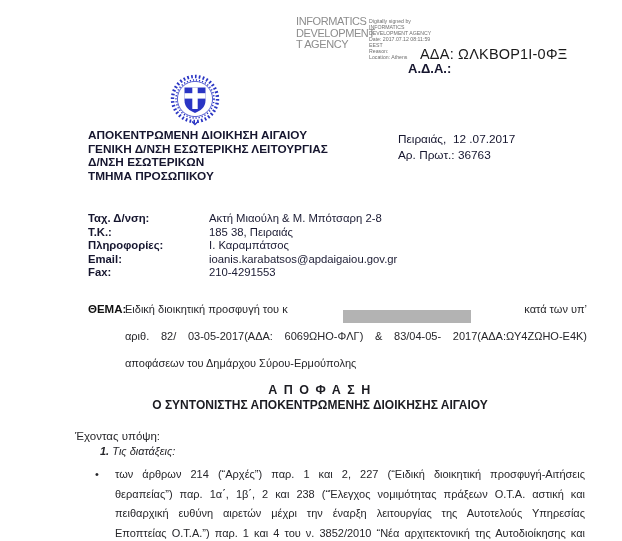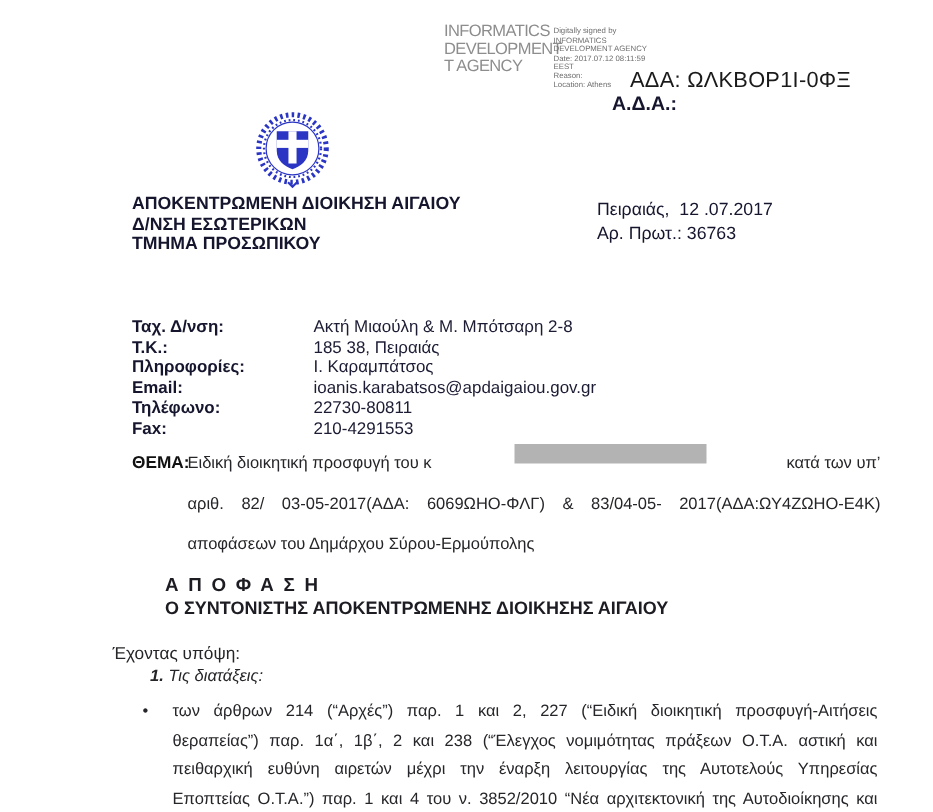--- a/index.html
+++ b/index.html
@@ -23,25 +23,25 @@
   .date-block div{white-space:pre;}
   
   .contact-block{left:88px;top:212px;font-size:11.3px;line-height:13.6px;color:#15152e;}
   .crow{white-space:nowrap;}
   .clabel{display:inline-block;width:97px;font-weight:bold;}
   .cvalue{color:#1b1b33;margin-left:24px;}
   
   .subject-label{left:88px;top:296px;height:27px;line-height:27px;font-size:11.5px;font-weight:bold;color:#111;}
   .subject-body{left:125px;top:296px;width:462px;font-size:11px;color:#26262a;}
   .sline{height:27px;line-height:27px;white-space:nowrap;}
-  .flexline{display:flex;align-items:flex-start;gap:45px;}
+  .flexline{display:flex;align-items:flex-end;gap:45px;}
   .redaction{flex:1 1 auto;height:13px;background:#b3b3b3;margin:0 8px 0 10px;min-width:110px;}
   .just{text-align:justify;text-align-last:justify;}
   
-  .decision{left:110px;top:383px;width:420px;font-weight:bold;color:#1c1c22;}
+  .decision{left:110px;top:383px;width:420px;text-align:center;font-weight:bold;color:#1c1c22;}
   .dtitle{font-size:12.5px;letter-spacing:1.5px;line-height:14.5px;}
   .dsub{font-size:12px;line-height:14.5px;}
   
   .having{left:75px;top:430px;font-size:11.5px;color:#26262a;}
   .item1{left:100px;top:445px;font-size:11px;color:#26262a;font-style:italic;}
   .inum{font-weight:bold;}
   .bullet-dot{left:95px;top:465px;font-size:11px;line-height:19.5px;color:#26262a;}
   .bullet-lines{left:115px;top:465px;width:470px;font-size:11px;color:#26262a;}
   .bline{height:19.5px;line-height:19.5px;white-space:nowrap;}
 </style>
@@ -77,20 +77,21 @@
     </g>
     <circle cx="29" cy="25" r="17.6" fill="#ffffff" stroke="#2a35c4" stroke-width="0.8"></circle>
     <path d="M18.5 13.5 h21 v13 c0 6.8 -5.2 10.4 -10.5 12.4 c-5.3 -2 -10.5 -5.6 -10.5 -12.4 z" fill="#2a35c4"></path>
     <rect x="26.3" y="13.5" width="5.4" height="21.5" fill="#ffffff"></rect>
     <rect x="18.5" y="19.2" width="21" height="5.4" fill="#ffffff"></rect>
     <path d="M26 47.5 l3 3 l3 -3" stroke="#2a35c4" stroke-width="1.4" fill="none"></path>
   </svg>
 
   <div class="abs header-block">
     <div>ΑΠΟΚΕΝΤΡΩΜΕΝΗ ΔΙΟΙΚΗΣΗ ΑΙΓΑΙΟΥ</div>
+    <div>ΓΕΝΙΚΗ Δ/ΝΣΗ ΕΣΩΤΕΡΙΚΗΣ ΛΕΙΤΟΥΡΓΙΑΣ</div>
     <div>Δ/ΝΣΗ ΕΣΩΤΕΡΙΚΩΝ</div>
     <div>ΤΜΗΜΑ ΠΡΟΣΩΠΙΚΟΥ</div>
   </div>
 
   <div class="abs date-block">
     <div>Πειραιάς,  12 .07.2017</div>
     <div>Αρ. Πρωτ.: 36763</div>
   </div>
 
   <div class="abs contact-block">
@@ -98,23 +99,20 @@
       <span class="clabel">Ταχ. Δ/νση:</span><span class="cvalue">Ακτή Μιαούλη &amp; Μ. Μπότσαρη 2-8</span>
     </div>
     <div class="crow">
       <span class="clabel">Τ.Κ.:</span><span class="cvalue">185 38, Πειραιάς</span>
     </div>
     <div class="crow">
       <span class="clabel">Πληροφορίες:</span><span class="cvalue">Ι. Καραμπάτσος</span>
     </div>
     <div class="crow">
       <span class="clabel">Email:</span><span class="cvalue">ioanis.karabatsos@apdaigaiou.gov.gr</span>
-    </div>
-    <div class="crow">
-      <span class="clabel">Τηλέφωνο:</span><span class="cvalue">22730-80811</span>
     </div>
     <div class="crow">
       <span class="clabel">Fax:</span><span class="cvalue">210-4291553</span>
     </div>
   </div>
 
   <div class="abs subject-label">ΘΕΜΑ:</div>
   <div class="abs subject-body">
     <div class="sline flexline">
       <span>Ειδική διοικητική προσφυγή του κ</span>

